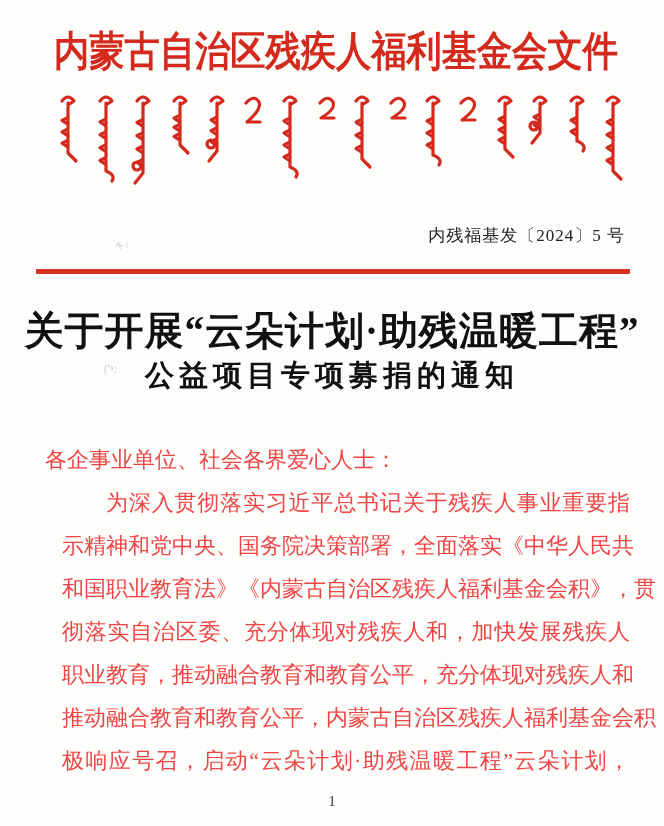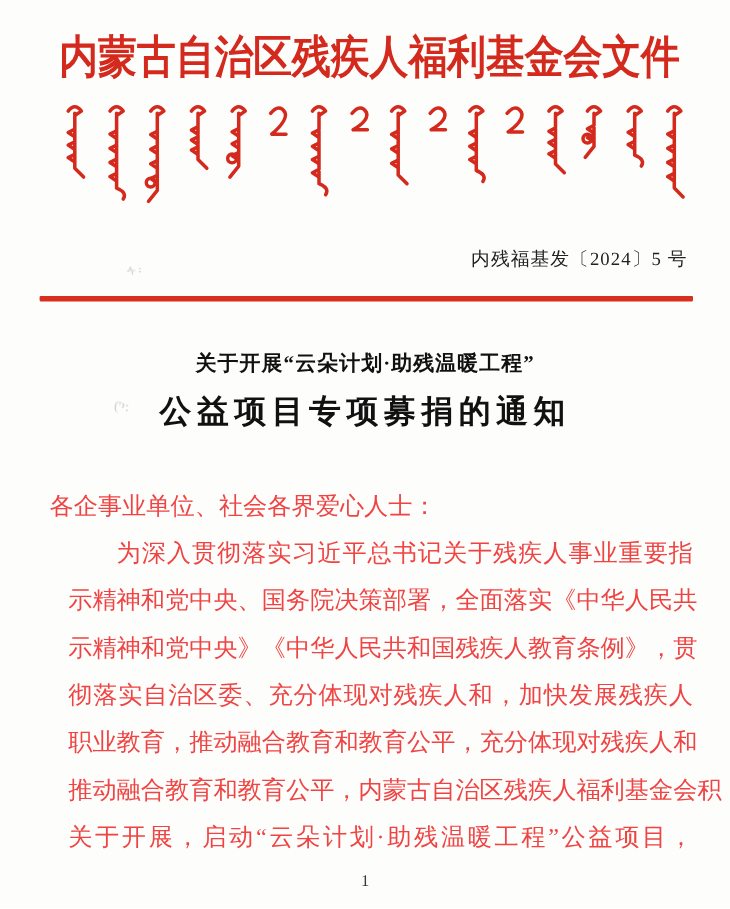--- a/index.html
+++ b/index.html
@@ -60,21 +60,21 @@
   }
 
   
   .doc-title {
     margin-top: 34px;
     text-align: center;
     font-weight: bold;
     color: #111111;
   }
   .doc-title .t-line1 {
-    font-size: 19px;
+    font-size: 39px;
     line-height: 45px;
     letter-spacing: 1px;
     white-space: nowrap;
   }
   .doc-title .t-line2 {
     font-size: 29px;
     line-height: 45px;
     letter-spacing: 5px;
     white-space: nowrap;
   }
@@ -194,25 +194,25 @@
 
   <div class="doc-title">
     <div class="t-line1">关于开展“云朵计划·助残温暖工程”</div>
     <div class="t-line2">公益项目专项募捐的通知</div>
   </div>
 
   <div class="body-block">
     <div class="salutation">各企事业单位、社会各界爱心人士：</div>
     <div class="body-line indent-first">为深入贯彻落实习近平总书记关于残疾人事业重要指</div>
     <div class="body-line">示精神和党中央、国务院决策部署，全面落实《中华人民共</div>
-    <div class="body-line">示精神和党中央》《中华人民共和国残疾人教育条例》，贯</div>
+    <div class="body-line">和国职业教育法》《内蒙古自治区残疾人福利基金会积》，贯</div>
     <div class="body-line">彻落实自治区委、充分体现对残疾人和，加快发展残疾人</div>
     <div class="body-line">职业教育，推动融合教育和教育公平，充分体现对残疾人和</div>
     <div class="body-line">推动融合教育和教育公平，内蒙古自治区残疾人福利基金会积</div>
-    <div class="body-line">关于开展，启动“云朵计划·助残温暖工程”公益项目，</div>
+    <div class="body-line">极响应号召，启动“云朵计划·助残温暖工程”云朵计划，</div>
   </div>
 
   <div class="artifact artifact-1">ᠰ᠄</div>
   <div class="artifact artifact-2">('᠈:</div>
 
   <div class="page-number">1</div>
 
 </div>
 
 </body></html>

